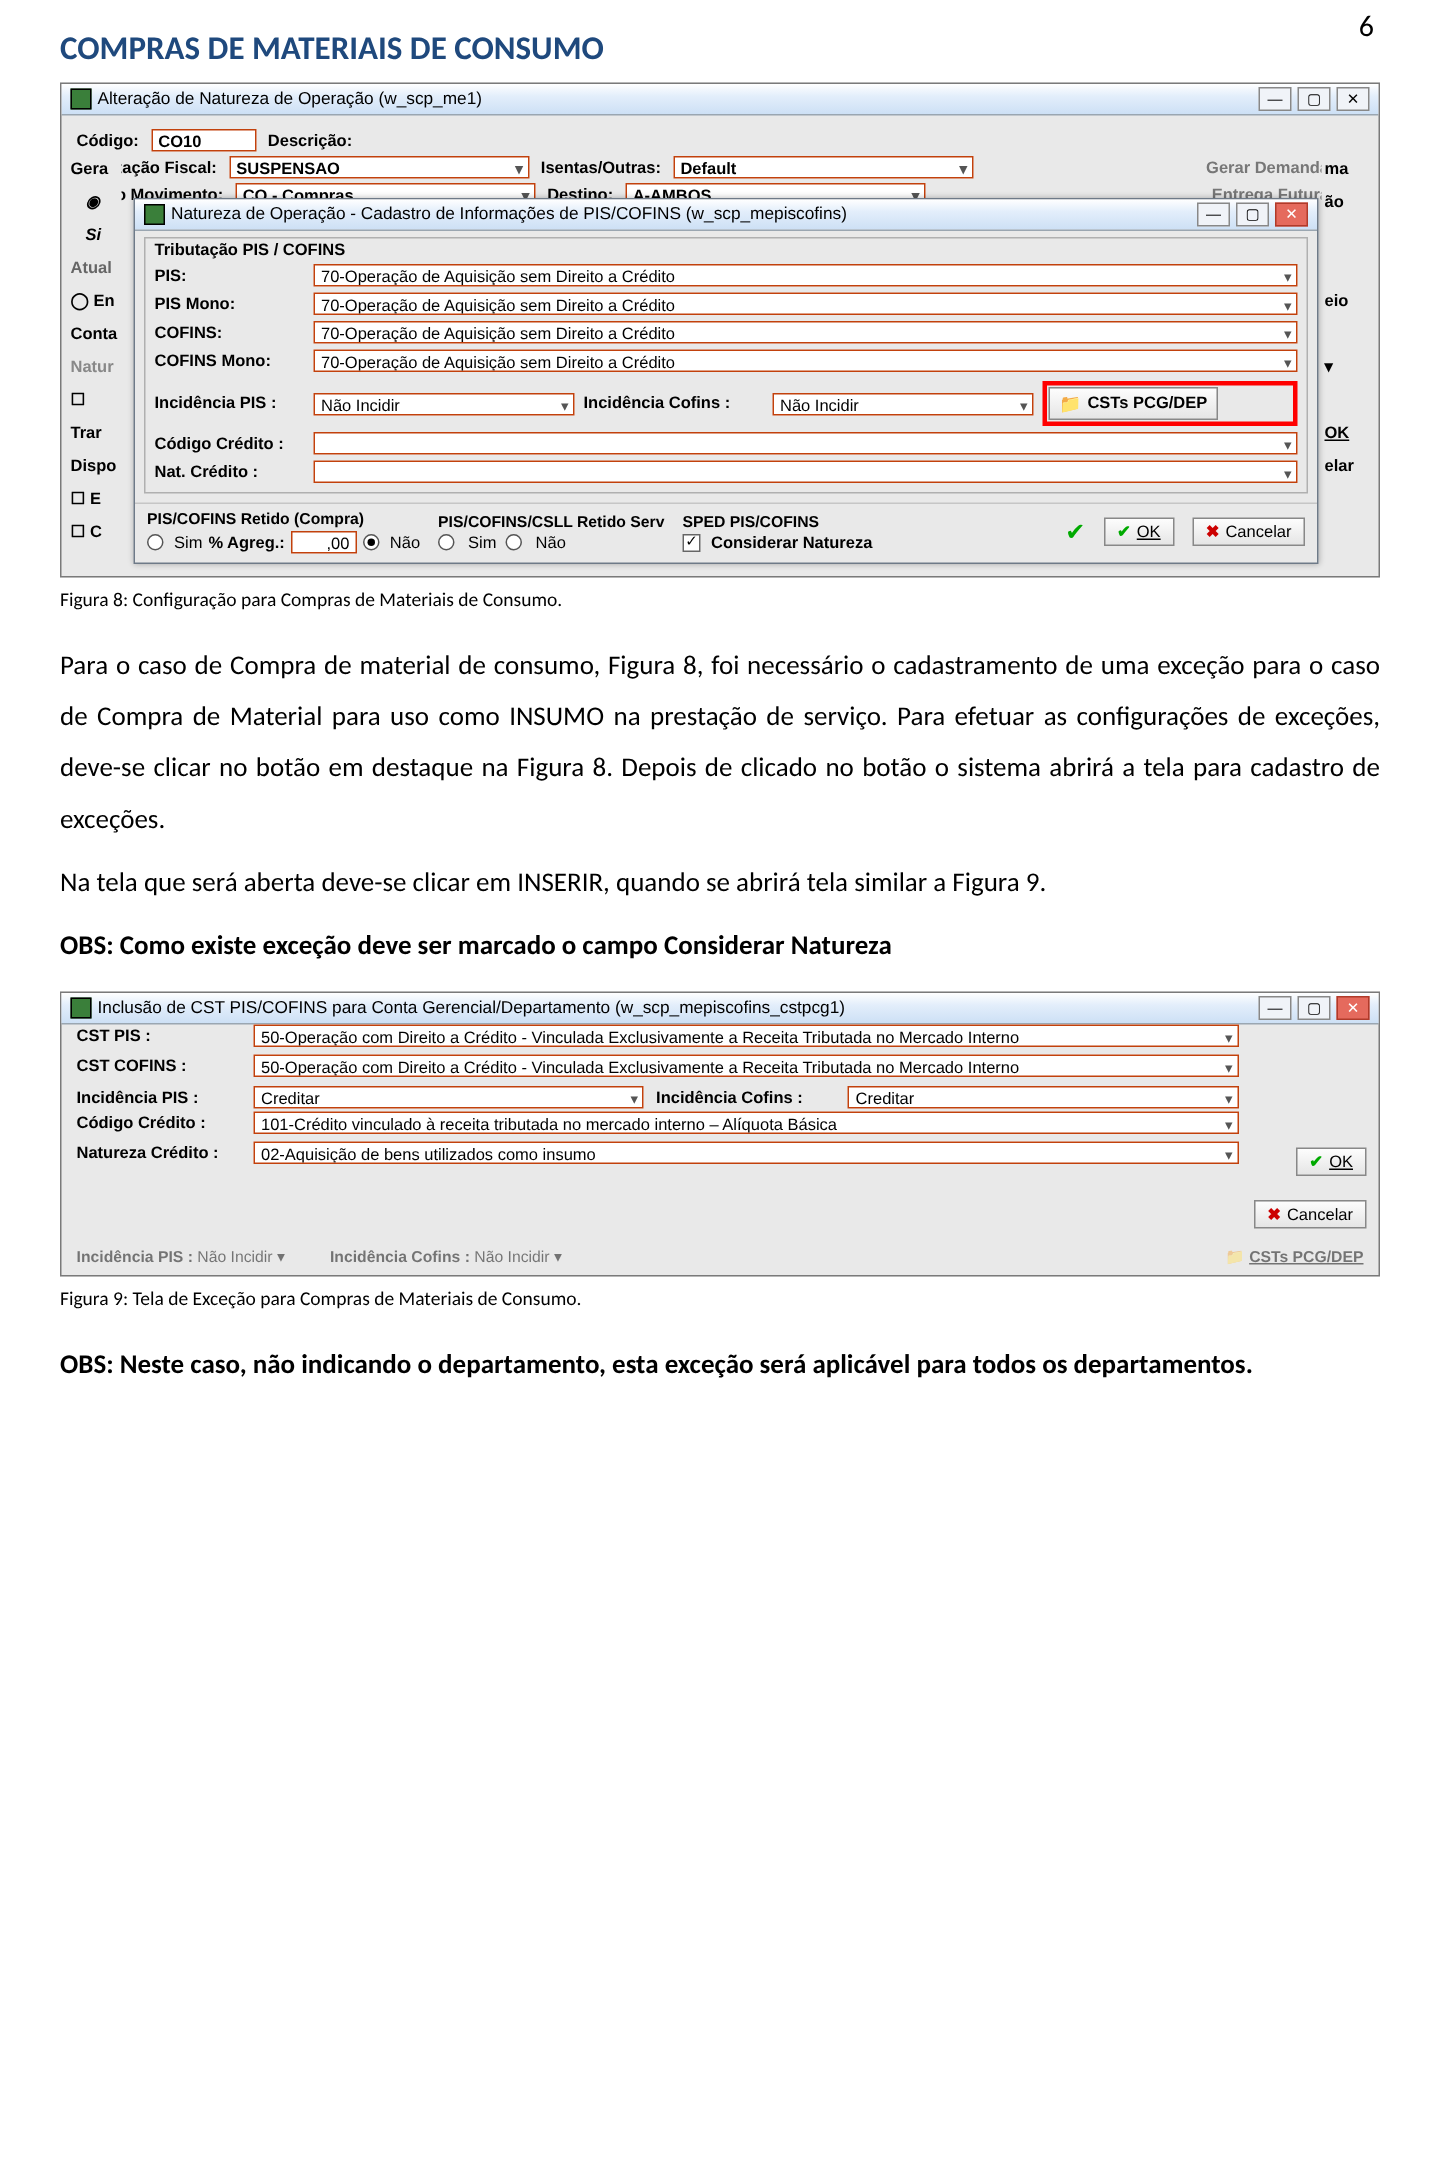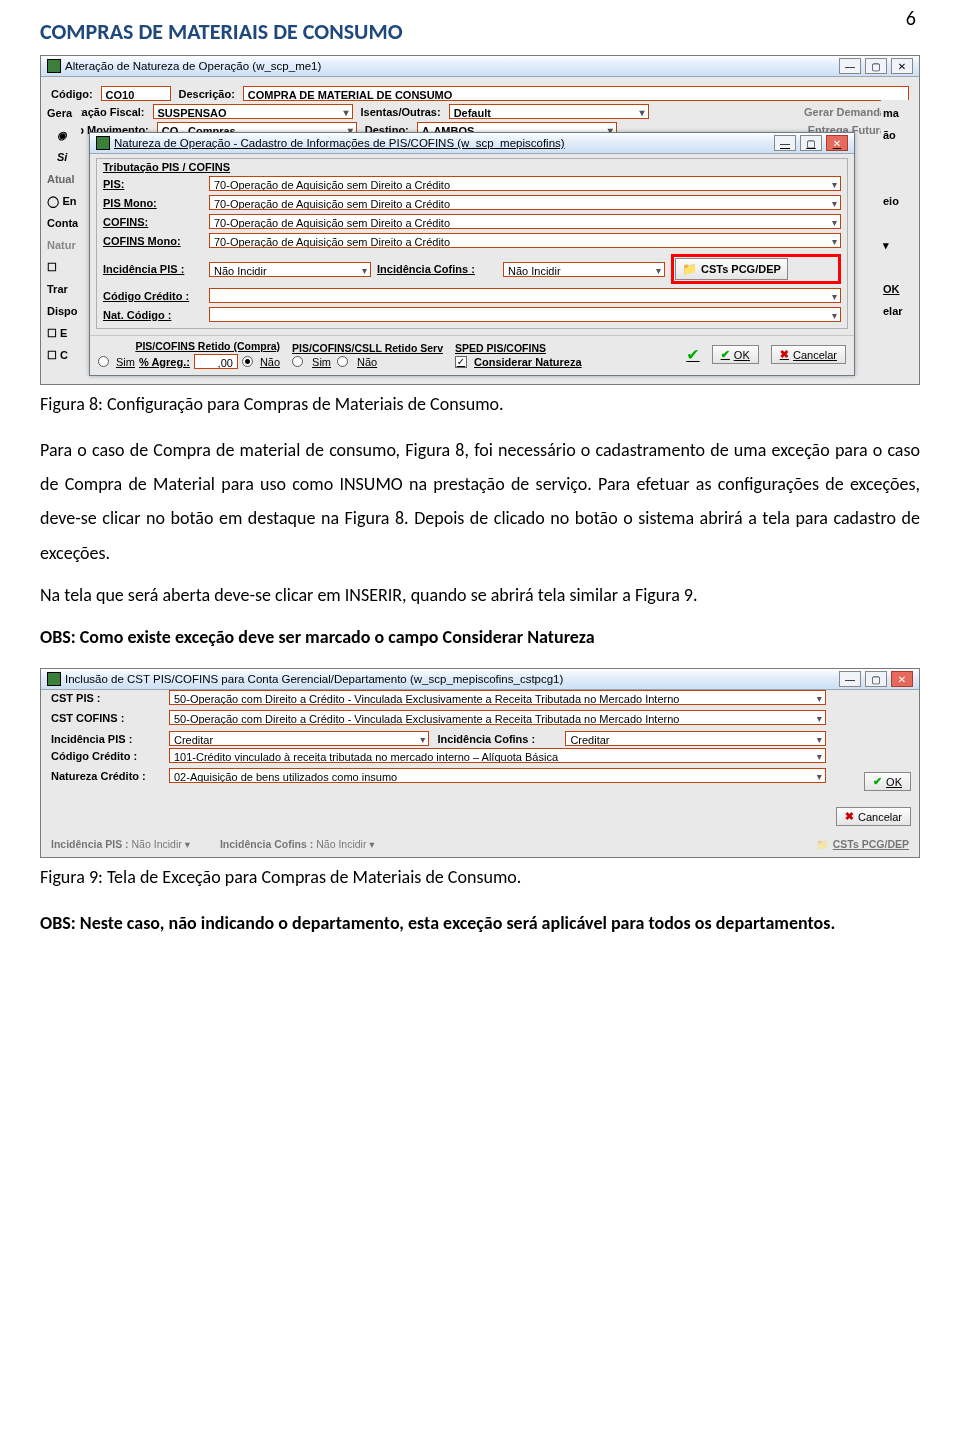--- a/index.html
+++ b/index.html
@@ -5,21 +5,21 @@
   * { box-sizing: border-box; margin: 0; padding: 0; }
   body {
     font-family: Calibri, "Segoe UI", Arial, sans-serif;
     background: #fff;
     color: #000;
     width: 960px;
     padding: 18px 40px 30px 40px;
   }
   .page-number { position: absolute; top: 6px; right: 44px; font-size: 20px; }
   h1.heading { color: #1f497d; font-size: 22px; font-weight: bold; margin-bottom: 6px; }
-  .caption { font-size: 18px; margin: 8px 0 18px 0; }
+  .caption { font-size: 13px; margin: 8px 0 18px 0; }
   p.body-text { font-size: 18px; line-height: 1.9; margin-bottom: 8px; text-align: justify; }
   p.bold-text { font-weight: bold; }
 
   
   .screenshot {
     border: 1px solid #7a7a7a;
     background: #e9e9e9;
     font-family: Arial, sans-serif;
     font-size: 11px;
     color: #000;
@@ -61,24 +61,23 @@
   
   .shot1 { height: 330px; overflow:hidden; }
   .shot1 .outer-form { padding: 6px 10px; font-weight:bold; }
   .shot1 .outer-row { display:flex; gap:8px; align-items:center; margin:3px 0; }
   .shot1 .cut-left, .shot1 .cut-right { position:absolute; top:44px; background:#e9e9e9; padding:2px; font-size:11px; color:#000; }
   .shot1 .cut-left { left:4px; width:36px; }
   .shot1 .cut-right { right:4px; width:34px; text-align:left;}
   .shot1 .leftslice, .shot1 .rightslice { line-height: 22px; font-weight:bold;}
 
   .dialog1 {
-    position:absolute; left:48px; top:76px; right:64px;
+    position:absolute; left:48px; top:76px; right:40px;
     border:1px solid #6e7a88; background:#e9e9e9;
     box-shadow: 0 0 4px rgba(0,0,0,0.3);
-    text-decoration: underline;
   }
   .groupbox { border:1px solid #b0b0b0; margin:4px 6px 6px 6px; padding:4px 6px 6px 6px; }
   .group-title { font-weight:bold; font-size:11px; margin:-2px 0 3px 0; }
 
   .highlight-red { border:3px solid #ff0000; padding:1px; display:inline-block; }
 
   .grid-r { display:grid; grid-template-columns: 100px 1fr; gap:4px 6px; align-items:center; }
   .grid-r2 { display:grid; grid-template-columns: 100px 1fr 120px 1fr 170px; gap:4px 6px; align-items:center; }
   .cstbtn { padding:3px 6px; font-weight:bold; }
   .cstbtn .ico-folder { font-size:12px; }
@@ -116,21 +115,20 @@
       <span class="wc">▢</span>
       <span class="wc">✕</span>
     </div>
   </div>
 
   <div class="outer-form">
     <div class="outer-row">
       <span class="lbl">Código:</span>
       <span class="field" style="width:70px;">CO10</span>
       <span class="lbl">Descrição:</span>
-      <span class="field" style="flex:1;">COMPRA DE MATERIAL DE CONSUMO</span>
     </div>
     <div class="outer-row">
       <span class="lbl">Tributação Fiscal:</span>
       <span class="field dropdown" style="width:200px;">SUSPENSAO</span>
       <span class="lbl">Isentas/Outras:</span>
       <span class="field dropdown" style="width:200px;">Default</span>
       <span style="flex:1"></span>
       <span class="lbl" style="color:#777">Gerar Demanda</span>
       <span class="checkbox"></span>
     </div>
@@ -205,28 +203,28 @@
           <span class="btn cstbtn">
             <span class="ico-folder">📁</span>
             <span>CSTs PCG/DEP</span>
           </span>
         </span>
       </div>
       <div style="height:4px;"></div>
       <div class="grid-r">
         <span class="lbl">Código Crédito :</span>
         <span class="field dropdown"></span>
-        <span class="lbl">Nat. Código :</span>
+        <span class="lbl">Nat. Crédito :</span>
         <span class="field dropdown"></span>
       </div>
     </div>
 
     <div class="bottomrow">
       <div class="segment">
-        <div style="display:flex; flex-direction:column; gap:2px;align-items:flex-end;">
+        <div style="display:flex; flex-direction:column; gap:2px;">
           <span class="seglabel">PIS/COFINS Retido (Compra)</span>
           <div style="display:flex; align-items:center; gap:4px;">
             <span class="radio"></span>
             <span>Sim</span>
             <span class="lbl" style="font-weight:bold;">% Agreg.:</span>
             <span class="field" style="width:44px; text-align:right;">,00</span>
             <span class="radio sel"></span>
             <span>Não</span>
           </div>
         </div>

